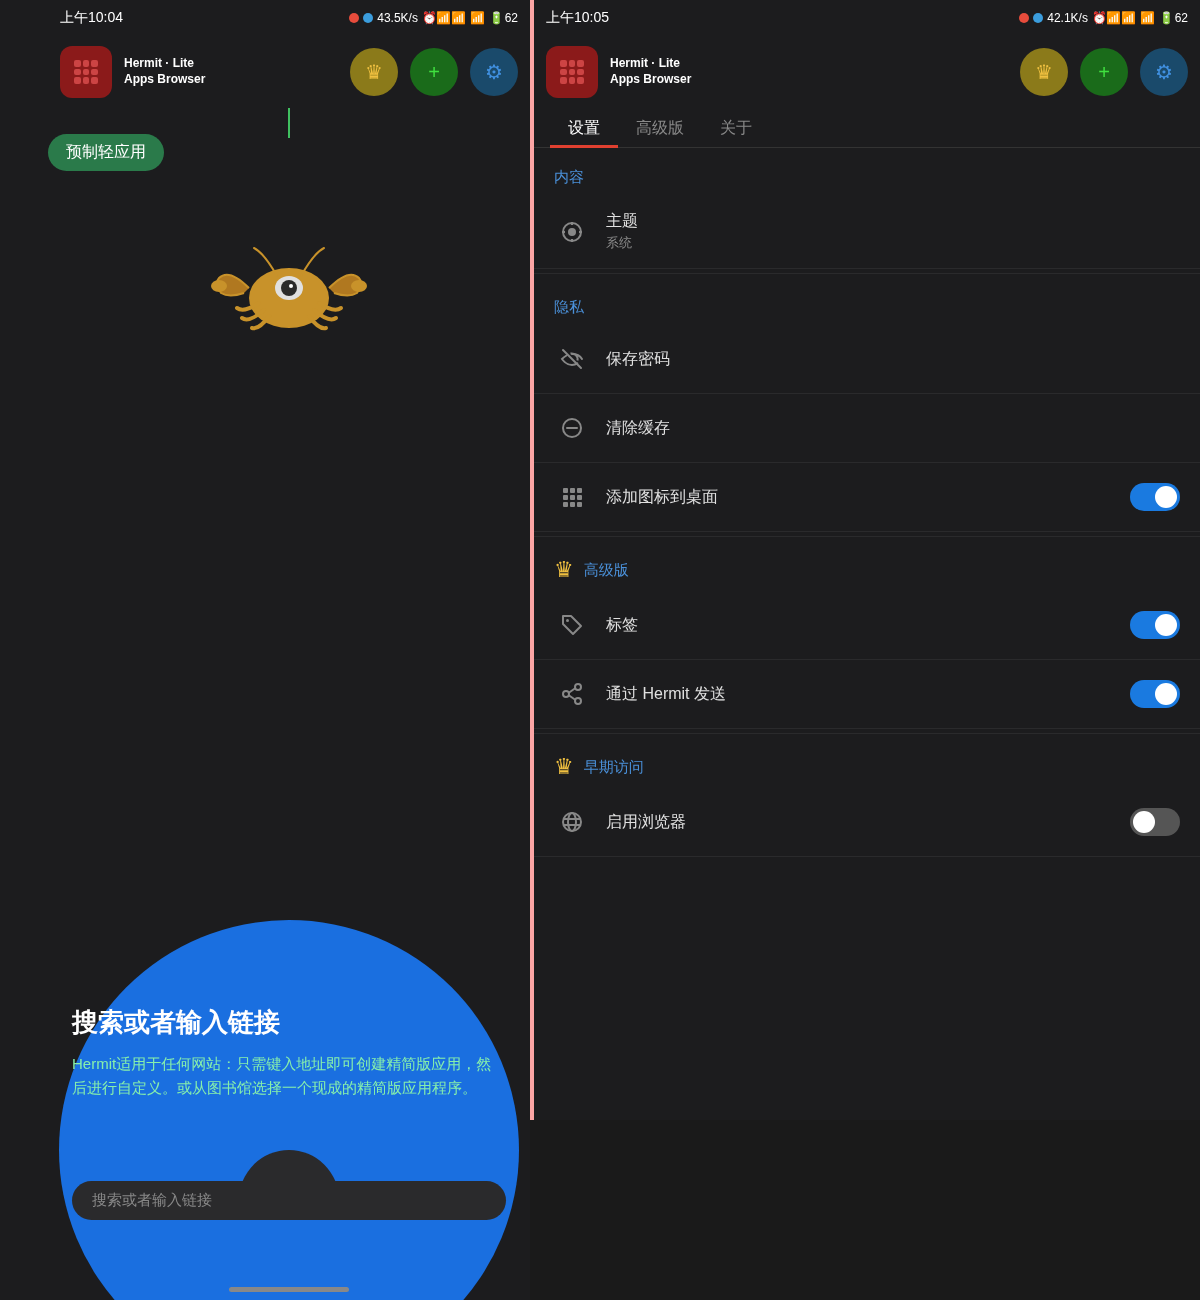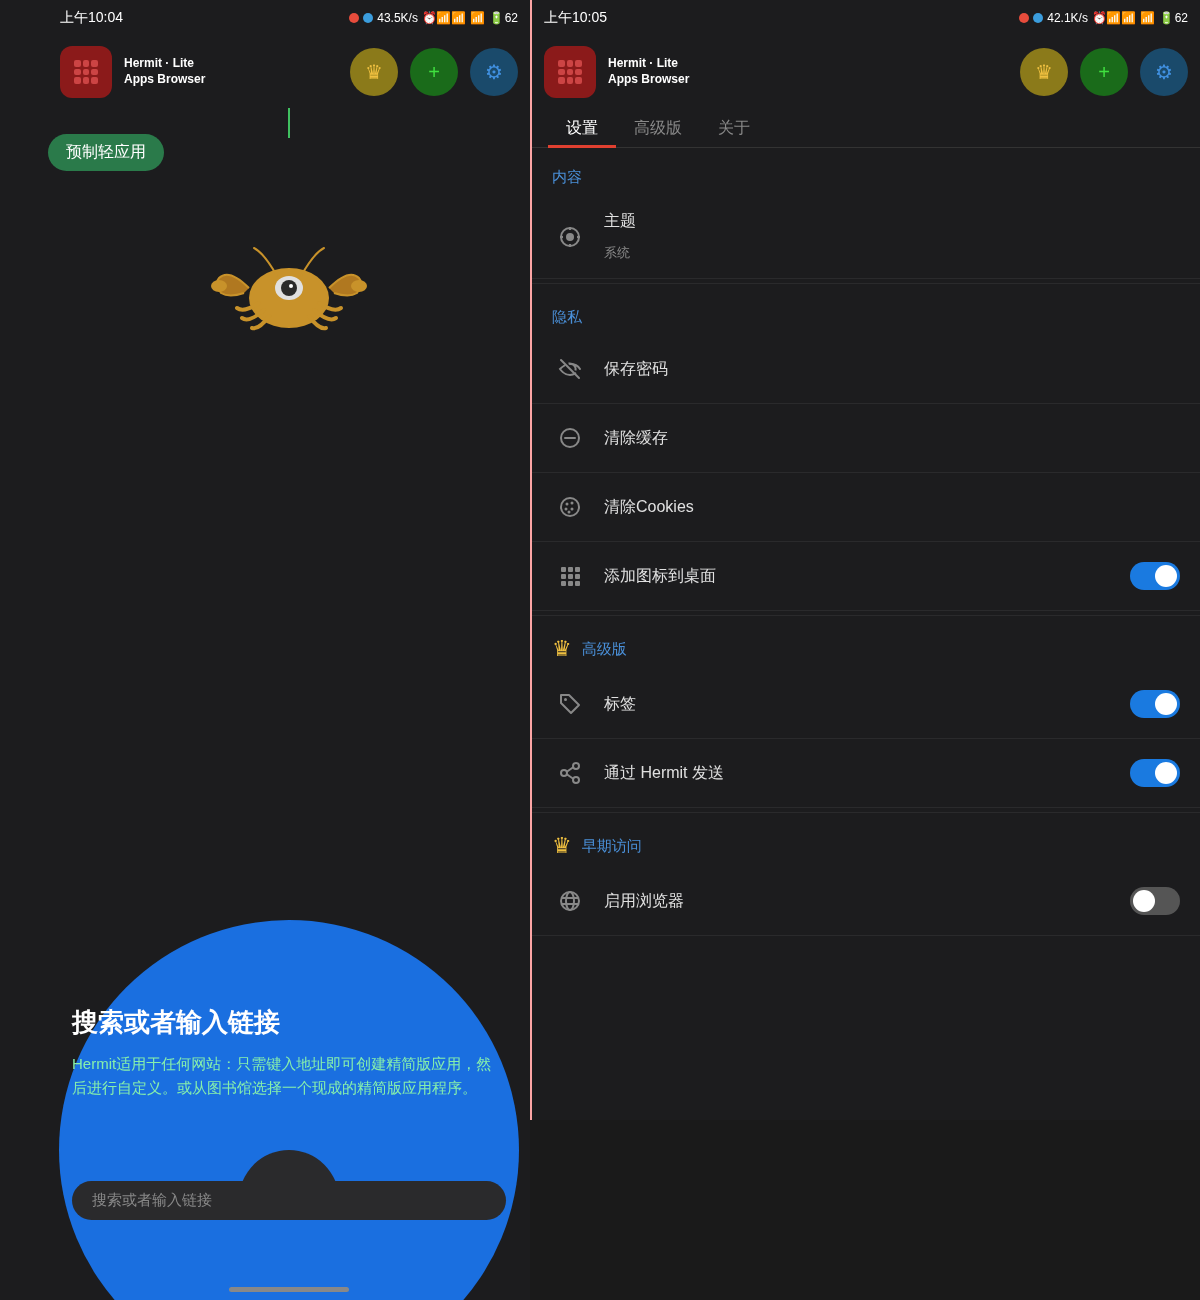--- a/index.html
+++ b/index.html
@@ -187,21 +187,21 @@
       z-index: 20;
     }
 
     
     .right-panel {
       width: 670px;
       height: 1120px;
       background: #1c1c1e;
       display: flex;
       flex-direction: column;
-      border-left: 2px solid #fca5a5;
+      border-left: 4px solid #fca5a5;
       overflow-y: auto;
     }
 
     .right-status-bar {
       height: 36px;
       display: flex;
       align-items: center;
       justify-content: space-between;
       padding: 0 12px;
       background: #1c1c1e;
@@ -275,21 +275,21 @@
     .item-text {
       flex: 1;
     }
     .item-title {
       font-size: 16px;
       color: #e0e0e0;
     }
     .item-subtitle {
       font-size: 13px;
       color: #888;
-      margin-top: 12px;
+      margin-top: 2px;
     }
     .toggle {
       width: 50px; height: 28px;
       border-radius: 14px;
       position: relative;
       flex-shrink: 0;
     }
     .toggle.on {
       background: #1a7ae0;
     }
@@ -506,35 +506,20 @@
         <svg width="24" height="24" viewBox="0 0 24 24" fill="none">
           <circle cx="12" cy="12" r="9" stroke="#888" stroke-width="2"></circle>
           <line x1="7" y1="12" x2="17" y2="12" stroke="#888" stroke-width="2" stroke-linecap="round"></line>
         </svg>
       </div>
       <div class="item-text">
         <div class="item-title">清除缓存</div>
       </div>
     </div>
 
-    <div class="settings-item">
-      <div class="item-icon">
-        <svg width="24" height="24" viewBox="0 0 24 24" fill="none">
-          <circle cx="12" cy="12" r="9" stroke="#888" stroke-width="2"></circle>
-          <circle cx="9" cy="9" r="1.5" fill="#888"></circle>
-          <circle cx="14" cy="8" r="1.5" fill="#888"></circle>
-          <circle cx="8" cy="14" r="1.5" fill="#888"></circle>
-          <circle cx="14" cy="14" r="1.5" fill="#888"></circle>
-          <circle cx="11" cy="17" r="1.5" fill="#888"></circle>
-        </svg>
-      </div>
-      <div class="item-text">
-        <div class="item-title">清除Cookies</div>
-      </div>
-    </div>
 
     <div class="settings-item">
       <div class="item-icon">
         <svg width="24" height="24" viewBox="0 0 24 24" fill="none">
           <rect x="3" y="3" width="5" height="5" rx="1" fill="#888"></rect>
           <rect x="10" y="3" width="5" height="5" rx="1" fill="#888"></rect>
           <rect x="17" y="3" width="5" height="5" rx="1" fill="#888"></rect>
           <rect x="3" y="10" width="5" height="5" rx="1" fill="#888"></rect>
           <rect x="10" y="10" width="5" height="5" rx="1" fill="#888"></rect>
           <rect x="17" y="10" width="5" height="5" rx="1" fill="#888"></rect>

